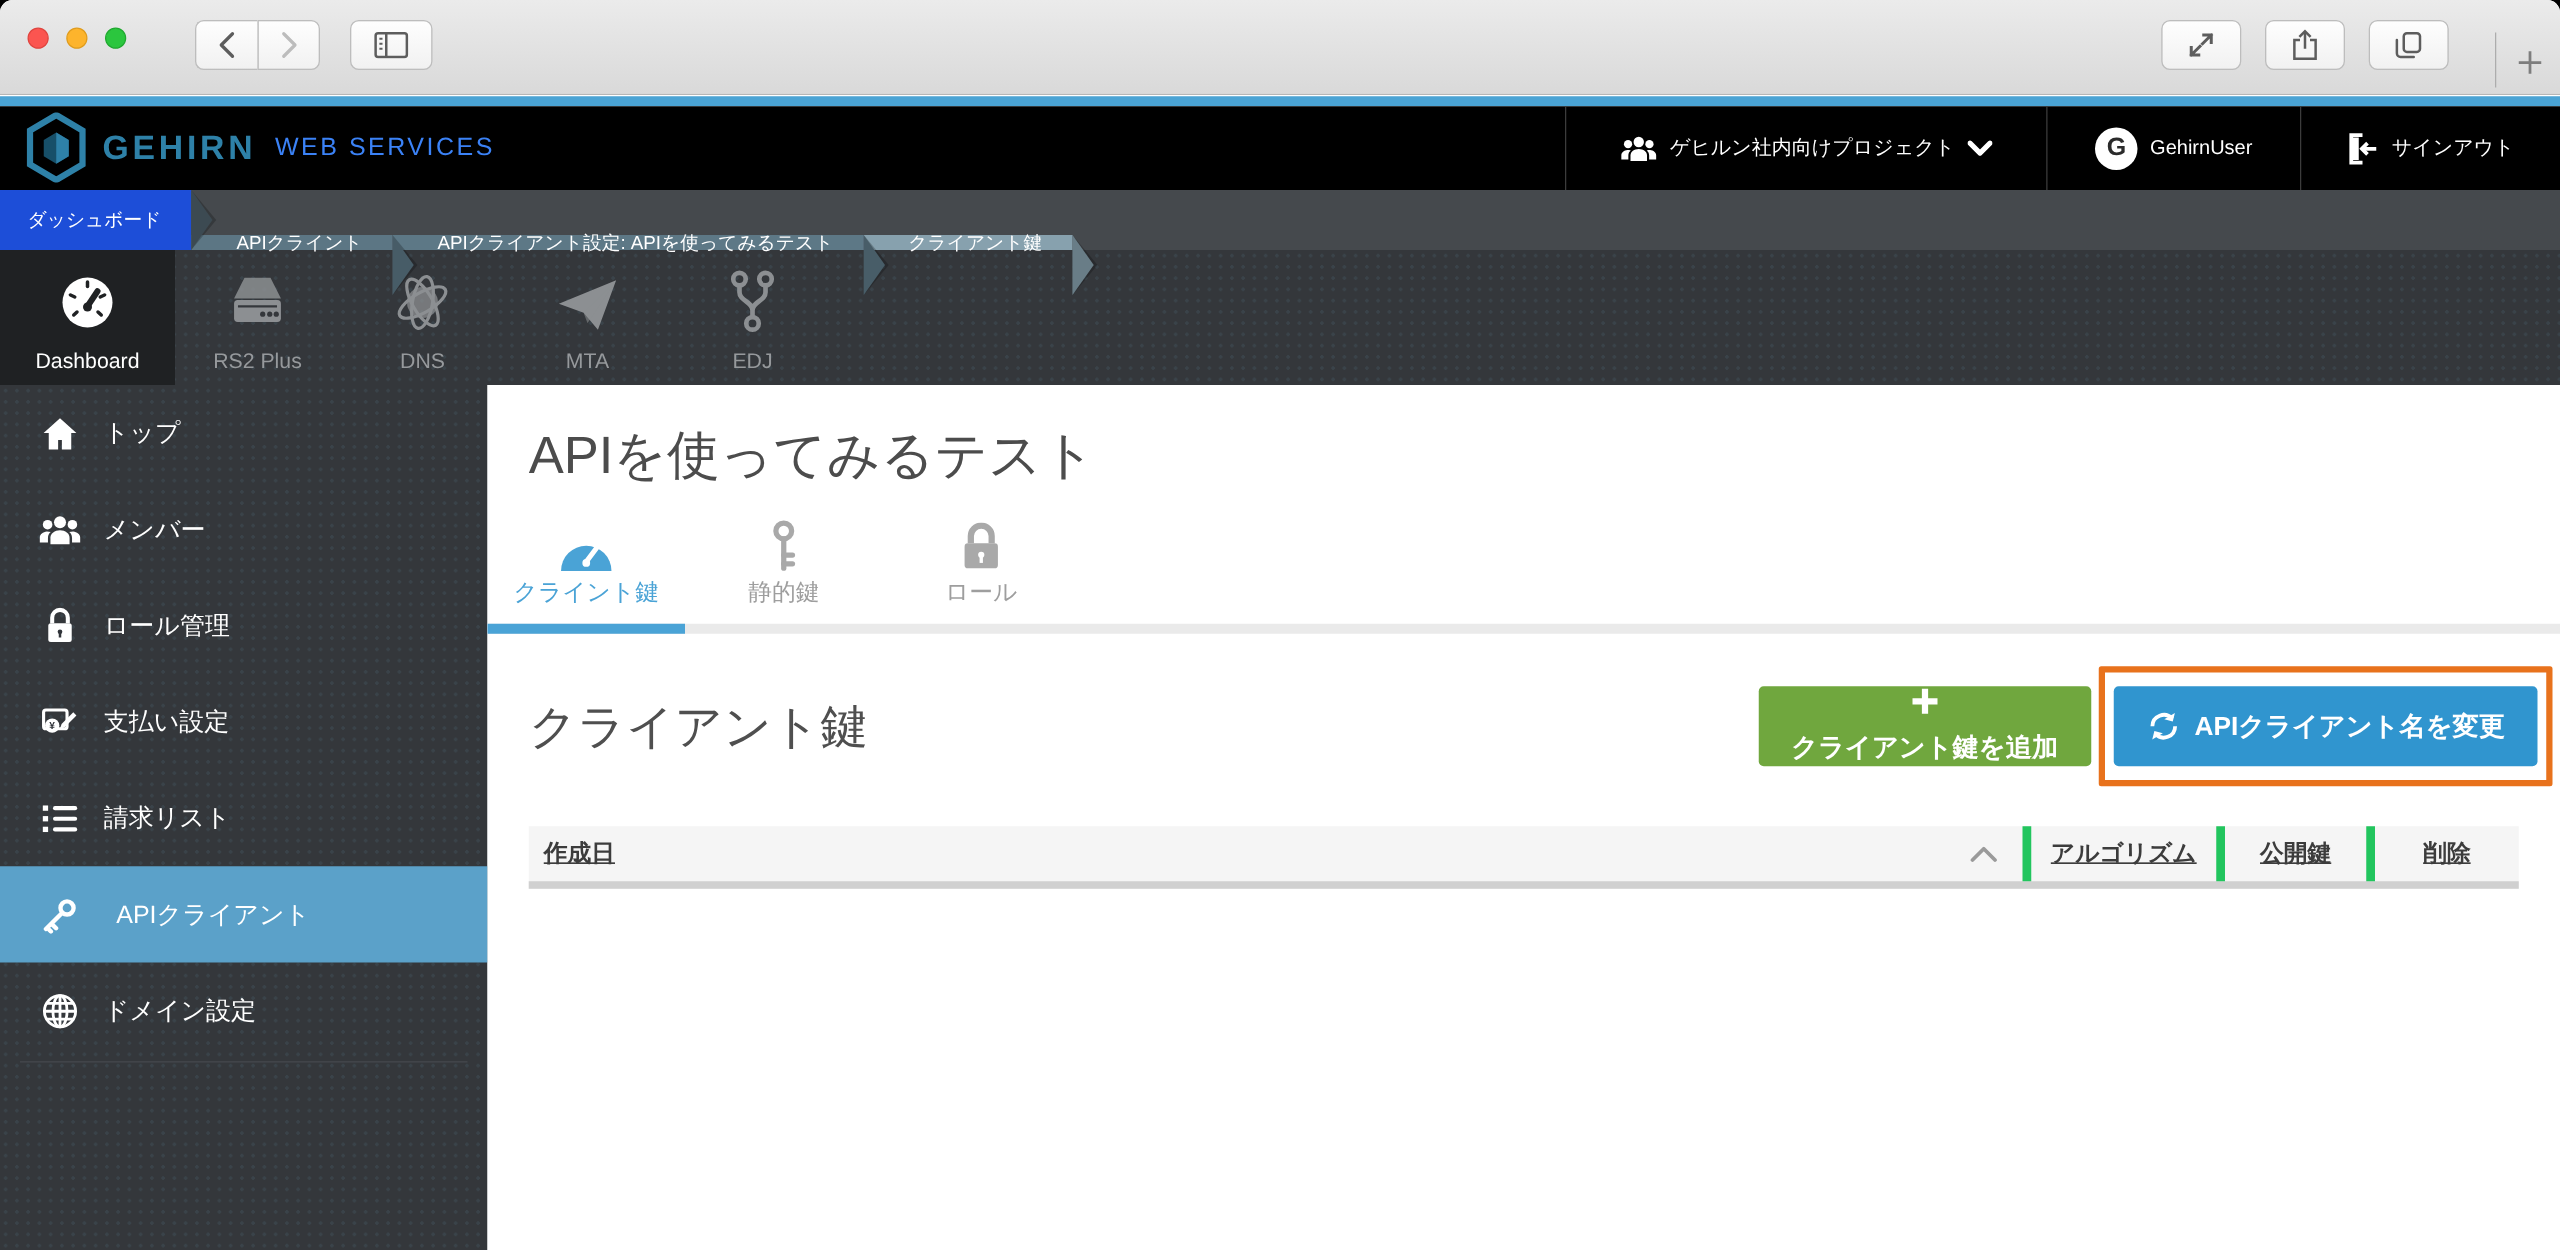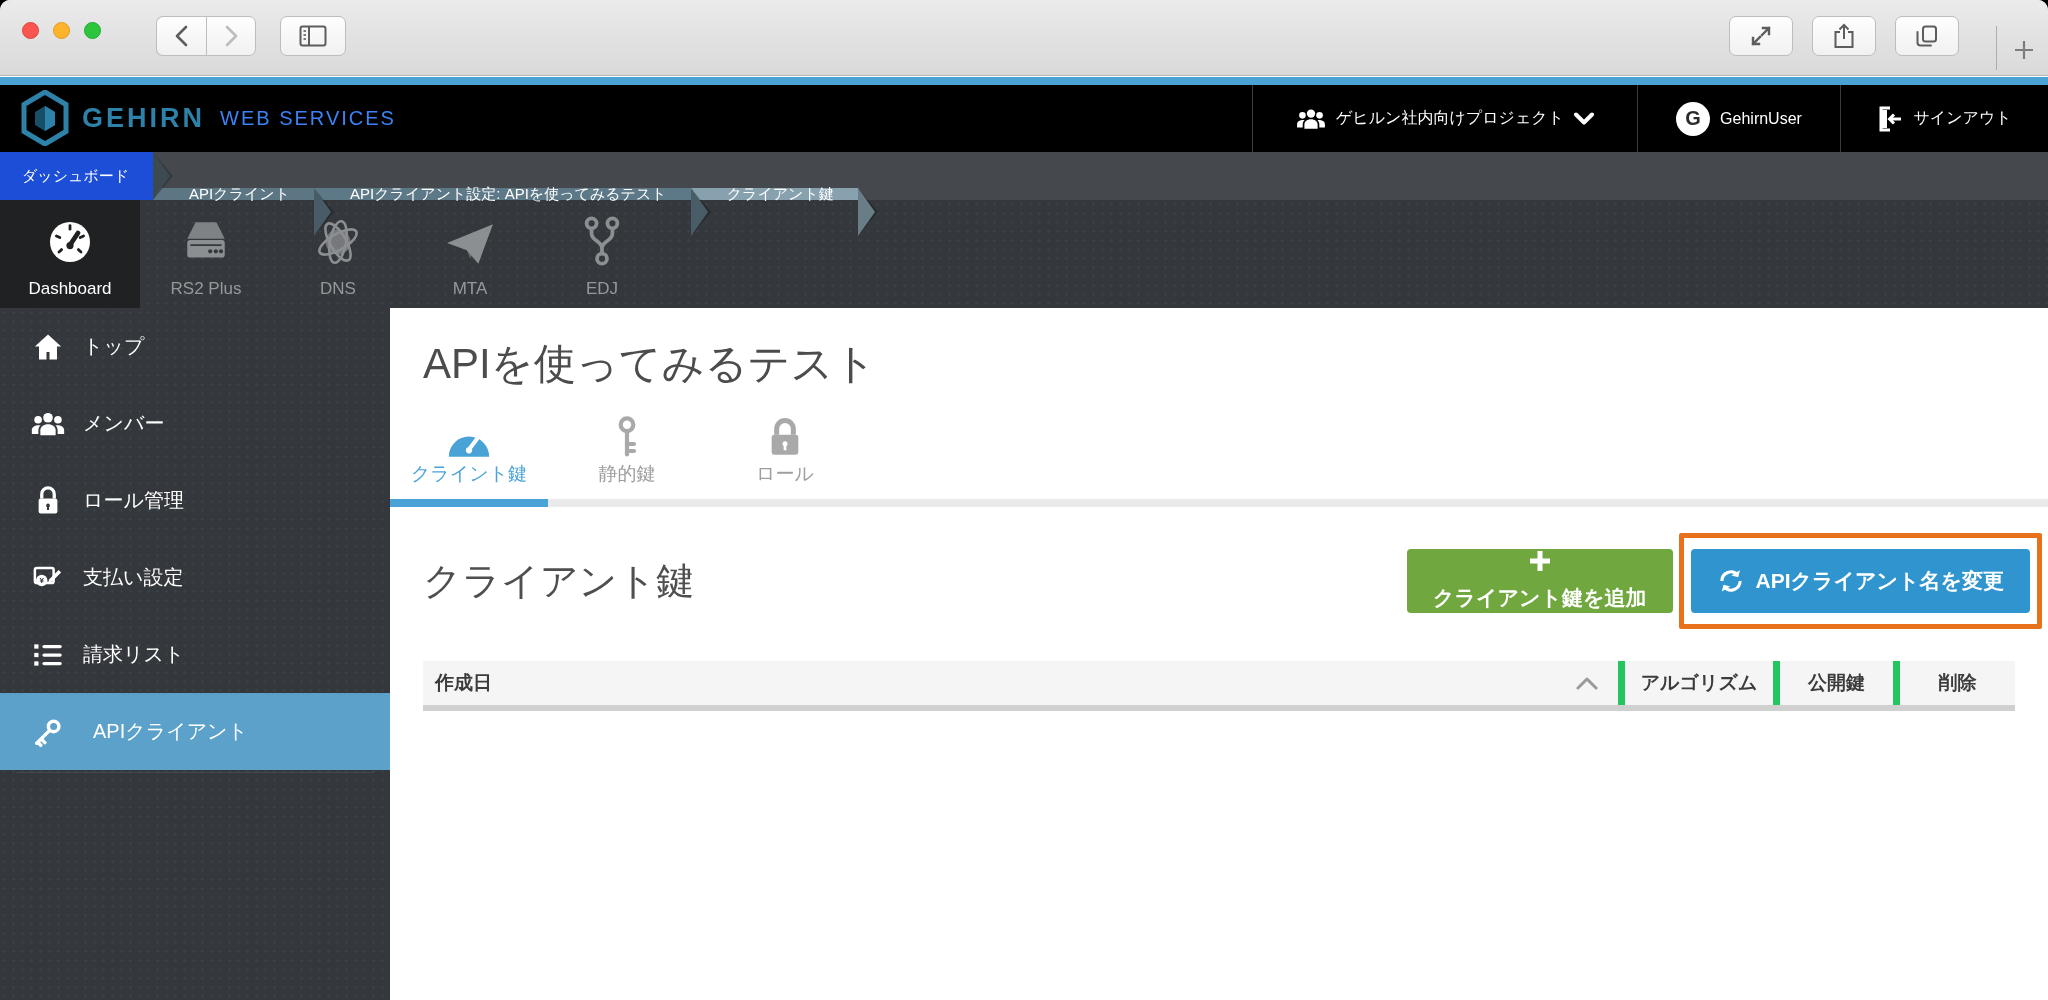--- a/index.html
+++ b/index.html
@@ -90,21 +90,21 @@
 
   .section-row { display:flex; align-items:center; margin:26px 6px 0 33px; }
   .section-title { flex:1; font-size:38px; font-weight:normal; color:#4f4f4f; }
   .btn { display:flex; align-items:center; gap:11px; height:64px; padding:0 26px; border:none;
     border-radius:4px; color:#fff; font-size:21px; font-weight:bold; cursor:pointer;
     font-family:inherit; white-space:nowrap; }
   .btn-green { background:#70a73e; margin-right:6px;flex-direction:column; }
   .highlight-box { border:5px solid #e8721c; padding:11px 7px; border-radius:2px; }
   .btn-blue { background:#3095cf; }
 
-  .table { margin:32px 33px 0; }
+  .table { margin:32px 33px 0;text-decoration:underline; }
   .thead { display:flex; height:50px; background:#f5f5f5; border-bottom:6px solid #d0d0d0;
     font-size:19px; font-weight:bold; color:#3c3c3c; }
   .th { display:flex; align-items:center; justify-content:center; }
   .th-created { flex:1; justify-content:space-between; padding:0 20px 0 12px; }
   .th-sep { border-left:7px solid #22c55e; }
   .th-algo { width:155px; } .th-pub { width:120px; } .th-del { width:122px; }
   .sort { color:#9a9a9a; display:flex; align-items:center; }
   svg { display:block; }
 </style>
 </head>
@@ -370,20 +370,33 @@
     </div>
     <div class="side-item active">
       <span class="icn">
           <svg width="30" height="30" viewBox="0 0 24 24" fill="none" stroke="currentColor" stroke-width="2.8" stroke-linecap="round">
             <circle cx="16.5" cy="7.5" r="4.2"></circle>
             <path d="M13.3 10.7L3 21M6.5 17.5l3 3M3.8 20.2l2.4 2.4"></path>
           </svg>
         </span>
       <span>APIクライアント</span>
     </div>
+    <div class="side-item">
+      <span class="icn">
+          <svg width="30" height="30" viewBox="0 0 24 24" fill="none" stroke="currentColor" stroke-width="1.8">
+            <circle cx="12" cy="12" r="10"></circle>
+            <ellipse cx="12" cy="12" rx="4.5" ry="10"></ellipse>
+            <line x1="2" y1="12" x2="22" y2="12"></line>
+            <line x1="3.3" y1="7" x2="20.7" y2="7"></line>
+            <line x1="3.3" y1="17" x2="20.7" y2="17"></line>
+            <line x1="12" y1="2" x2="12" y2="22"></line>
+          </svg>
+        </span>
+      <span>ドメイン設定</span>
+    </div>
     <div class="side-div"></div>
   </aside>
 
   <main class="content">
     <h1 class="page-title">APIを使ってみるテスト</h1>
 
     <div class="tabs">
       <div class="tab active">
         <span class="icn">
           <svg width="44" height="30" viewBox="0 0 24 16">

